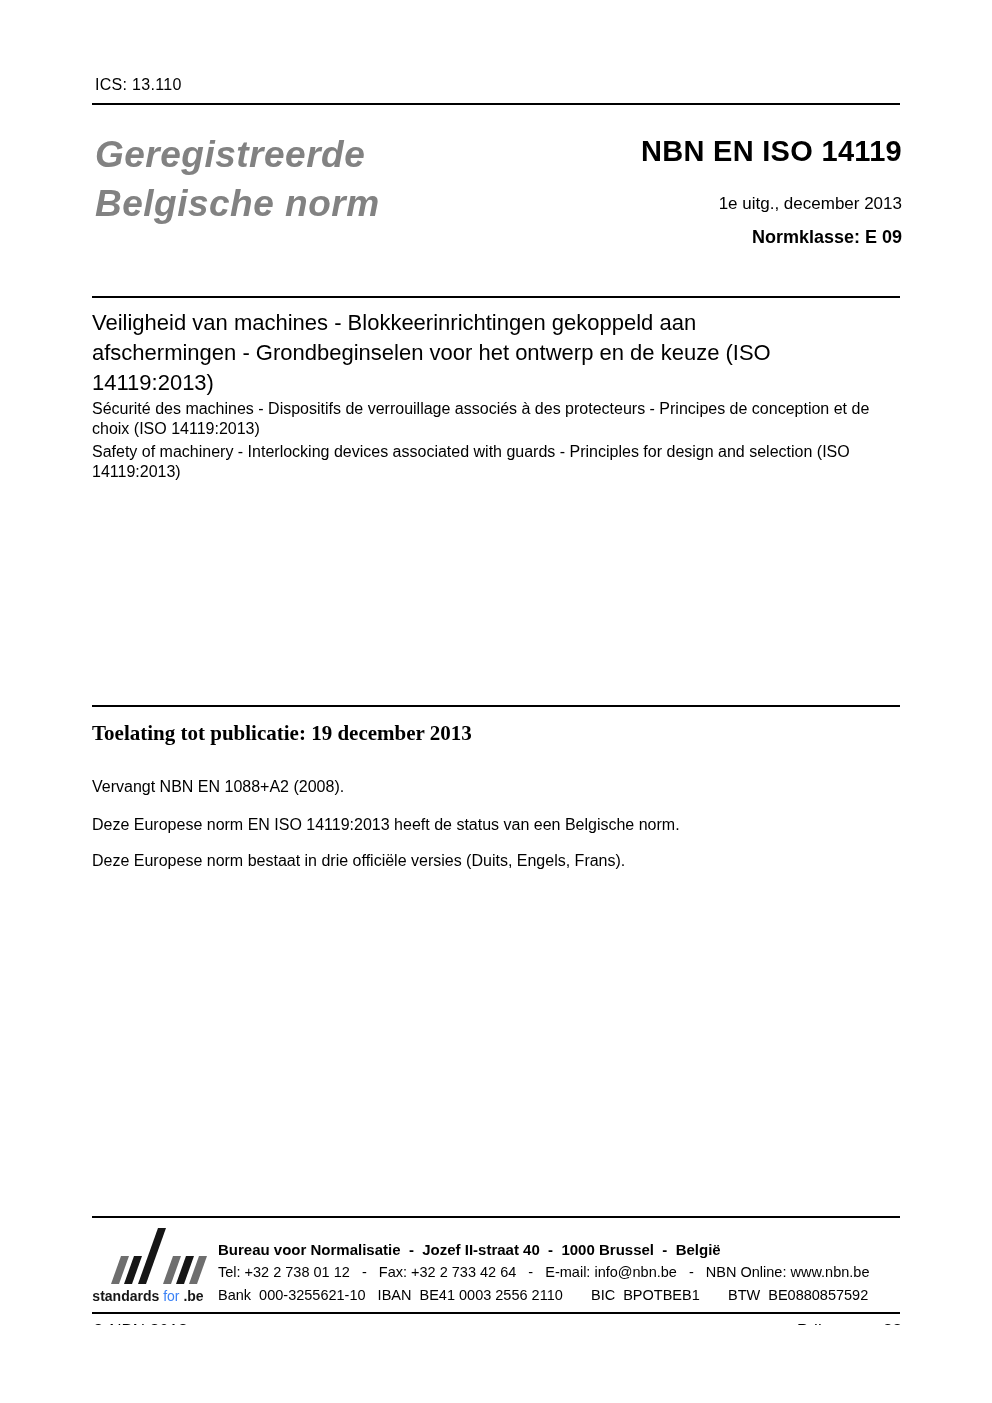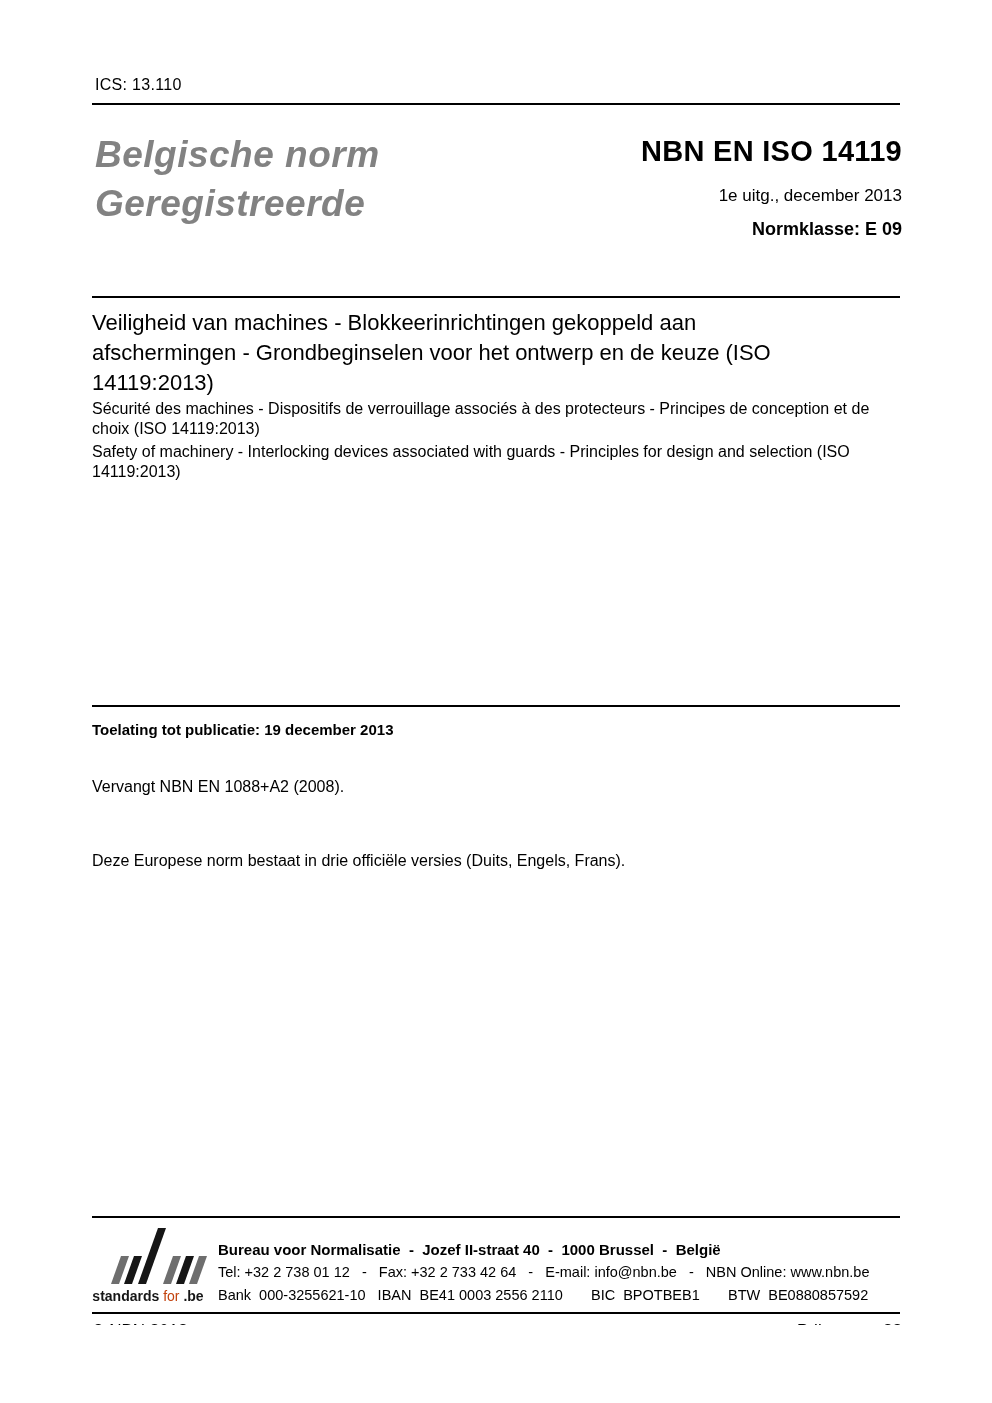--- a/index.html
+++ b/index.html
@@ -17,65 +17,65 @@
   .ics { position:absolute; left:95px; top:76px; font-size:16px; letter-spacing:.3px; }
 
   .masthead {
     position:absolute; left:95px; top:130px;
     font-size:37px; font-weight:bold; font-style:italic;
     color:#828282; line-height:49px; letter-spacing:.5px;
   }
 
   .std-block { position:absolute; right:90px; top:136px; text-align:right; }
   .std-code  { font-size:29px; font-weight:bold; letter-spacing:.3px; line-height:31px; }
-  .std-ed    { font-size:17px; margin-top:19px; }
+  .std-ed    { font-size:17px; margin-top:27px; }
   .std-class { font-size:18px; font-weight:bold; margin-top:13px; }
 
   .title-nl {
     position:absolute; left:92px; top:308px;
     font-size:22px; font-weight:normal; line-height:30px; white-space:pre;
   }
   .title-fr, .title-en {
     position:absolute; left:92px;
     font-size:16px; line-height:20px; white-space:pre;
   }
   .title-fr { top:399px; }
   .title-en { top:442px; }
 
-  .pub-approval { position:absolute; left:92px; top:721px; font-size:15px; font-weight:bold; }
+  .pub-approval { position:absolute; left:92px; top:721px; font-size:21px; font-weight:bold;font-family:Liberation Serif, serif; }
   .pub-replaces { position:absolute; left:92px; top:778px; font-size:16px;text-align:center; }
   .pub-status   { position:absolute; left:92px; top:816px; font-size:16px; }
   .pub-versions { position:absolute; left:92px; top:852px; font-size:16px; }
 
   .logo { position:absolute; left:86px; top:1224px; width:124px; height:66px; }
   .logo-caption {
     position:absolute; left:84px; top:1288px; width:128px; text-align:center;
     font-size:14px; white-space:pre;
   }
   .logo-caption .b { font-weight:bold; color:#161616; }
-  .logo-caption .g { font-weight:normal; color:#c2410c; }
+  .logo-caption .g { font-weight:normal; color:#3b82f6; }
 
   .foot-block { position:absolute; left:218px; top:1238px; }
   .foot-line  { font-size:14.5px; line-height:23px; white-space:pre; }
   .foot-line.bold { font-weight:bold; font-size:15px; }
 
   .copyright  { position:absolute; left:92px;  top:1321px; font-size:17px;text-align:right; }
   .pricegroup { position:absolute; right:90px; top:1321px; font-size:17px; }
 </style>
 </head>
 <body>
 
 <div class="page">
 
   <div class="ics">ICS: 13.110</div>
   <div class="rule" id="rule-ics"></div>
 
   <div class="masthead">
+    <div>Geregistreerde</div>
     <div>Belgische norm</div>
-    <div>Geregistreerde</div>
   </div>
 
   <div class="std-block">
     <div class="std-code">NBN EN ISO 14119</div>
     <div class="std-ed">1e uitg., december 2013</div>
     <div class="std-class">Normklasse: E 09</div>
   </div>
 
   <div class="rule" id="rule-title"></div>
 
@@ -84,20 +84,21 @@
 14119:2013)</div>
   <div class="title-fr">Sécurité des machines - Dispositifs de verrouillage associés à des protecteurs - Principes de conception et de
 choix (ISO 14119:2013)</div>
   <div class="title-en">Safety of machinery - Interlocking devices associated with guards - Principles for design and selection (ISO
 14119:2013)</div>
 
   <div class="rule" id="rule-pub"></div>
 
   <div class="pub-approval">Toelating tot publicatie: 19 december 2013</div>
   <div class="pub-replaces">Vervangt NBN EN 1088+A2 (2008).</div>
+  <div class="pub-status">Deze Europese norm EN ISO 14119:2013 heeft de status van een Belgische norm.</div>
   <div class="pub-versions">Deze Europese norm bestaat in drie officiële versies (Duits, Engels, Frans).</div>
 
   <div class="rule" id="rule-footer"></div>
 
   <svg class="logo" viewBox="0 0 124 66" xmlns="http://www.w3.org/2000/svg" aria-hidden="true">
 
     <polygon points="25,60 33,60 43,32 35,32" fill="#6e6e6e"></polygon>
     <polygon points="38,60 46,60 56,32 48,32" fill="#161616"></polygon>
     <polygon points="52,60 60,60 80,4 72,4" fill="#161616"></polygon>
     <polygon points="77,60 85,60 95,32 87,32" fill="#6e6e6e"></polygon>

